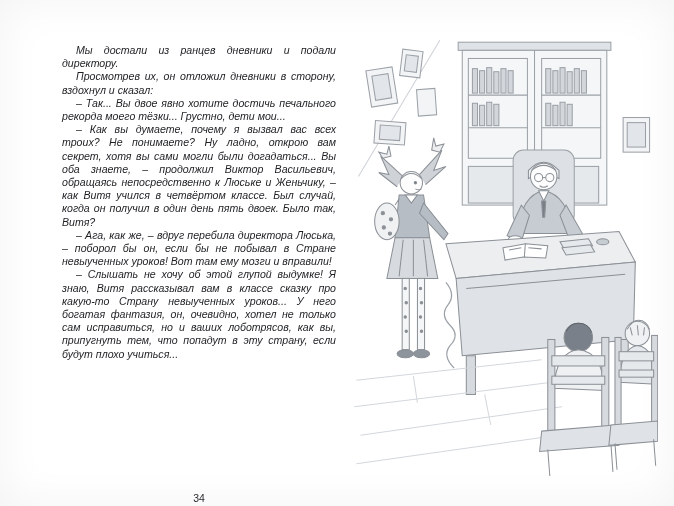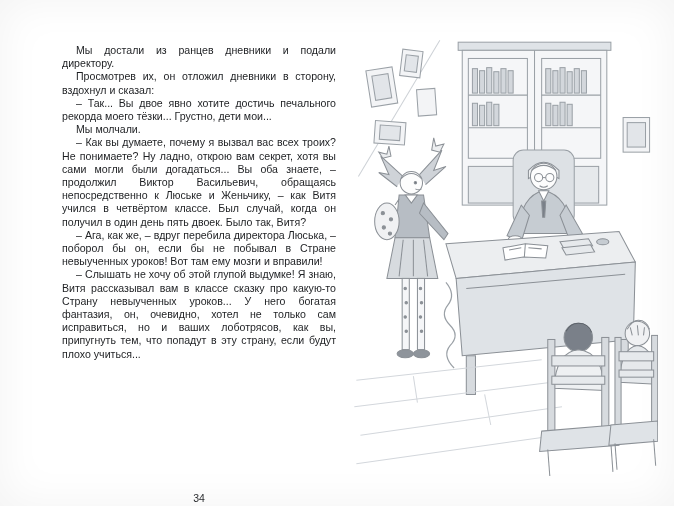--- a/index.html
+++ b/index.html
@@ -10,20 +10,21 @@
     box-shadow:inset 0 0 46px rgba(0,0,0,0.05);
     font-family:"Liberation Sans", sans-serif;
     color:#1d1f22;
     overflow:hidden;
   }
   .text-column{
     position:absolute;
     left:62px;top:44px;width:274px;
     font-size:10.6px;line-height:13.2px;
     text-align:justify;
+    font-style:italic;
   }
   .text-column p{
     margin:0;
     text-indent:14px;
   }
   .page-number{
     position:absolute;
     left:62px;width:274px;top:464px;
     text-align:center;
     font-size:10.5px;color:#2a2c2f;margin-top:28px;
@@ -35,21 +36,20 @@
 </style>
 </head>
 <body>
 
 <div class="book-page">
 
   <div class="text-column">
     <p>Мы достали из ранцев дневники и подали директору.</p>
     <p>Просмотрев их, он отложил дневники в сторону, вздохнул и сказал:</p>
     <p>– Так... Вы двое явно хотите достичь печального рекорда моего тёзки... Грустно, дети мои...</p>
-    <p>Мы молчали.</p>
     <p>– Как вы думаете, почему я вызвал вас всех троих? Не понимаете? Ну ладно, открою вам секрет, хотя вы сами могли были догадаться... Вы оба знаете, – продолжил Виктор Васильевич, обращаясь непосредственно к Люське и Женьчику, – как Витя учился в четвёртом классе. Был случай, когда он получил в один день пять двоек. Было так, Витя?</p>
     <p>– Ага, как же, – вдруг перебила директора Люська, – поборол бы он, если бы не побывал в Стране невыученных уроков! Вот там ему мозги и вправили!</p>
     <p>– Слышать не хочу об этой глупой выдумке! Я знаю, Витя рассказывал вам в классе сказку про какую-то Страну невыученных уроков... У него богатая фантазия, он, очевидно, хотел не только сам исправиться, но и ваших лоботрясов, как вы, припугнуть тем, что попадут в эту страну, если будут плохо учиться...</p>
   </div>
 
   <div class="page-number">34</div>
 
   <div class="illustration">
     <svg viewBox="0 0 300 440" width="306" height="448">
 

